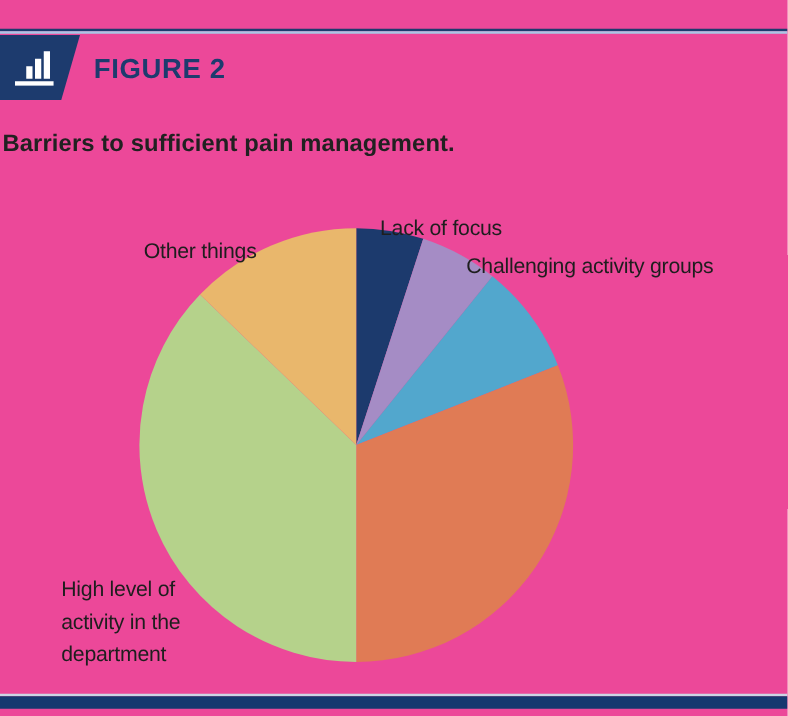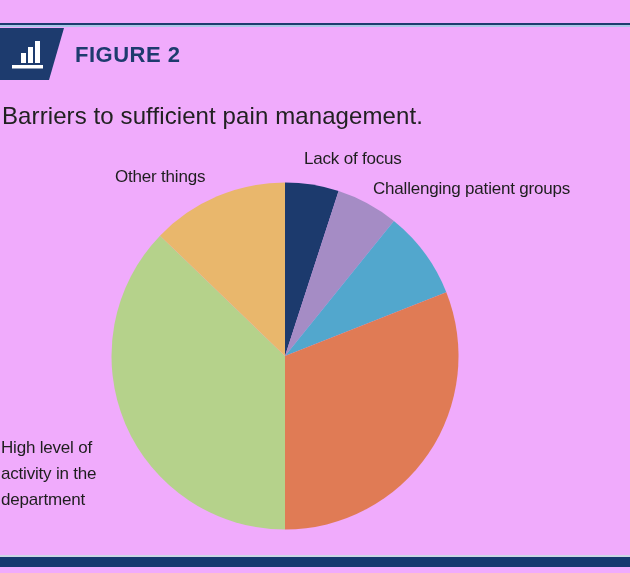--- a/index.html
+++ b/index.html
@@ -2,59 +2,59 @@
 <html><head>
 <meta charset="utf-8">
 <style>
   html,body{margin:0;padding:0;}
   body{
     width:630px;height:573px;overflow:hidden;
     background:#fdfdfb;
     font-family:"Liberation Sans", sans-serif;
     -webkit-font-smoothing:antialiased;
   }
-  .figure{position:relative;width:630px;height:573px;background:#f0abfc;}
+  .figure{position:relative;width:630px;height:573px;background:#ec4899;}
 
   
   .rule-top-navy{position:absolute;left:0;top:23px;width:630px;height:2px;background:#1d3b6e;}
   .rule-top-light{position:absolute;left:0;top:25px;width:630px;height:2px;background:#a9c7e6;}
 
   
   .banner{
     position:absolute;left:0;top:28px;width:64px;height:52px;background:#1d3b6e;
     clip-path:polygon(0 0,64px 0,49px 52px,0 52px);
   }
   .banner .icon{position:absolute;left:12px;top:11px;width:31px;height:30px;}
   .figure-label{
     position:absolute;left:75px;top:42px;
     font-size:22px;font-weight:bold;letter-spacing:0.5px;
     color:#1d3b6e;line-height:26px;white-space:nowrap;
   }
 
   
   .chart-title{
     position:absolute;left:2px;top:103px;
-    font-size:24px;font-weight:normal;color:#212121;
+    font-size:19px;font-weight:bold;color:#212121;
     line-height:26px;letter-spacing:0.1px;white-space:nowrap;
   }
 
   
   .pie-wrap{position:absolute;left:111px;top:182px;width:348px;height:348px;}
   .pie-wrap svg{display:block;width:348px;height:348px;}
 
   
   .slice-label{
     position:absolute;font-size:17px;color:#1e1e1e;
-    line-height:25px;letter-spacing:-0.2px;
+    line-height:25px;letter-spacing:-0.2px;margin-top:24px;
   }
   .lbl-focus{left:304px;top:146px;white-space:nowrap;}
   .lbl-challenging{left:373px;top:176px;white-space:nowrap;}
   .lbl-prescriptions{left:438px;top:216px;width:185px;text-align:left;}
   .lbl-knowledge{left:455px;top:419px;width:105px;line-height:26px;}
-  .lbl-activity{left:1px;top:435px;width:118px;line-height:26px;}
+  .lbl-activity{left:1px;top:435px;width:118px;line-height:26px;padding-left:48px;}
   .lbl-other{left:115px;top:164px;white-space:nowrap;}
 
   
   .rule-bottom-light{position:absolute;left:0;top:555px;width:630px;height:2px;background:#ccd6e4;}
   .rule-bottom-navy{position:absolute;left:0;top:557px;width:630px;height:10px;background:#16386f;}
 </style>
 </head>
 <body>
 
 <div class="figure">
@@ -79,20 +79,20 @@
         <path d="M0 0 L0.00 -173.50 A173.5 173.5 0 0 1 53.61 -165.01 Z" fill="#1c3a6d"></path>
         <path d="M0 0 L53.61 -165.01 A173.5 173.5 0 0 1 108.90 -135.06 Z" fill="#a58cc5"></path>
         <path d="M0 0 L108.90 -135.06 A173.5 173.5 0 0 1 161.32 -63.87 Z" fill="#52a7cd"></path>
         <path d="M0 0 L161.32 -63.87 A173.5 173.5 0 0 1 0.00 173.50 Z" fill="#e07b55"></path>
         <path d="M0 0 L0.00 173.50 A173.5 173.5 0 0 1 -124.97 -120.35 Z" fill="#b5d28b"></path>
         <path d="M0 0 L-124.97 -120.35 A173.5 173.5 0 0 1 -0.00 -173.50 Z" fill="#e9b76c"></path>
       </svg>
   </div>
 
   <div class="slice-label lbl-focus">Lack of focus</div>
-  <div class="slice-label lbl-challenging">Challenging patient groups</div>
+  <div class="slice-label lbl-challenging">Challenging activity groups</div>
   <div class="slice-label lbl-activity">High level of activity in the department</div>
   <div class="slice-label lbl-other">Other things</div>
 
   <div class="rule-bottom-light"></div>
   <div class="rule-bottom-navy"></div>
 
 </div>
 
 </body></html>

